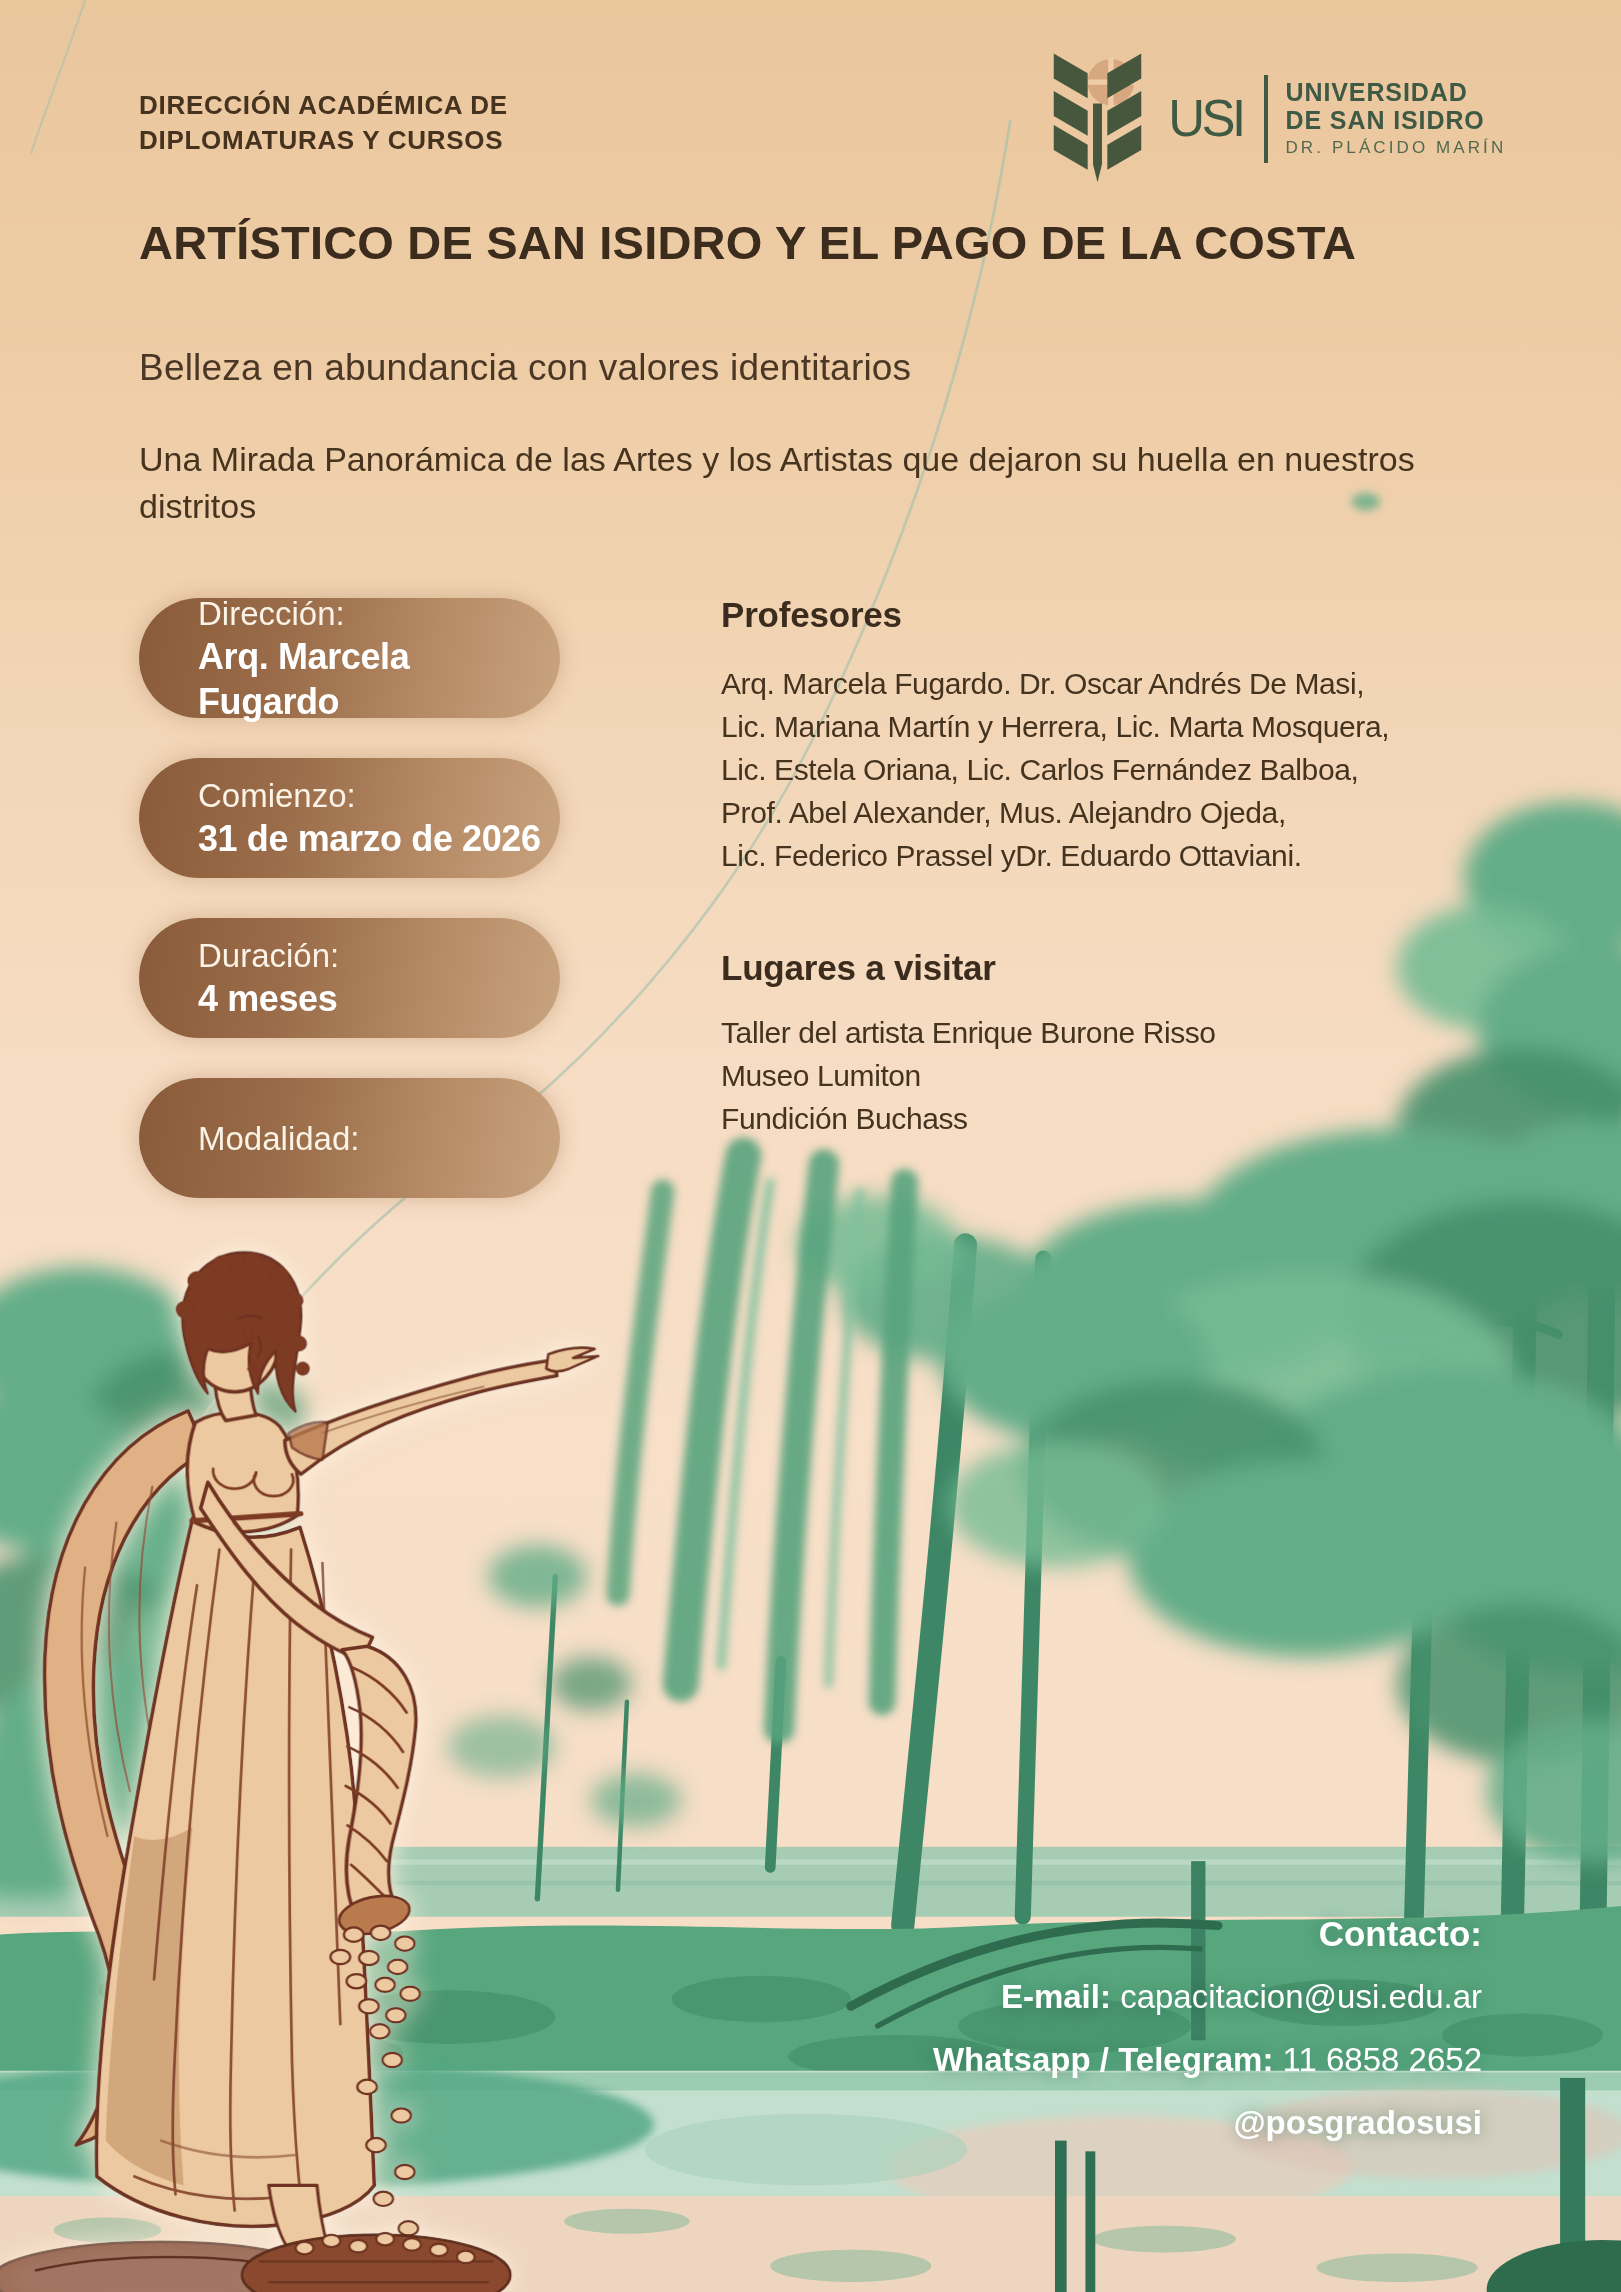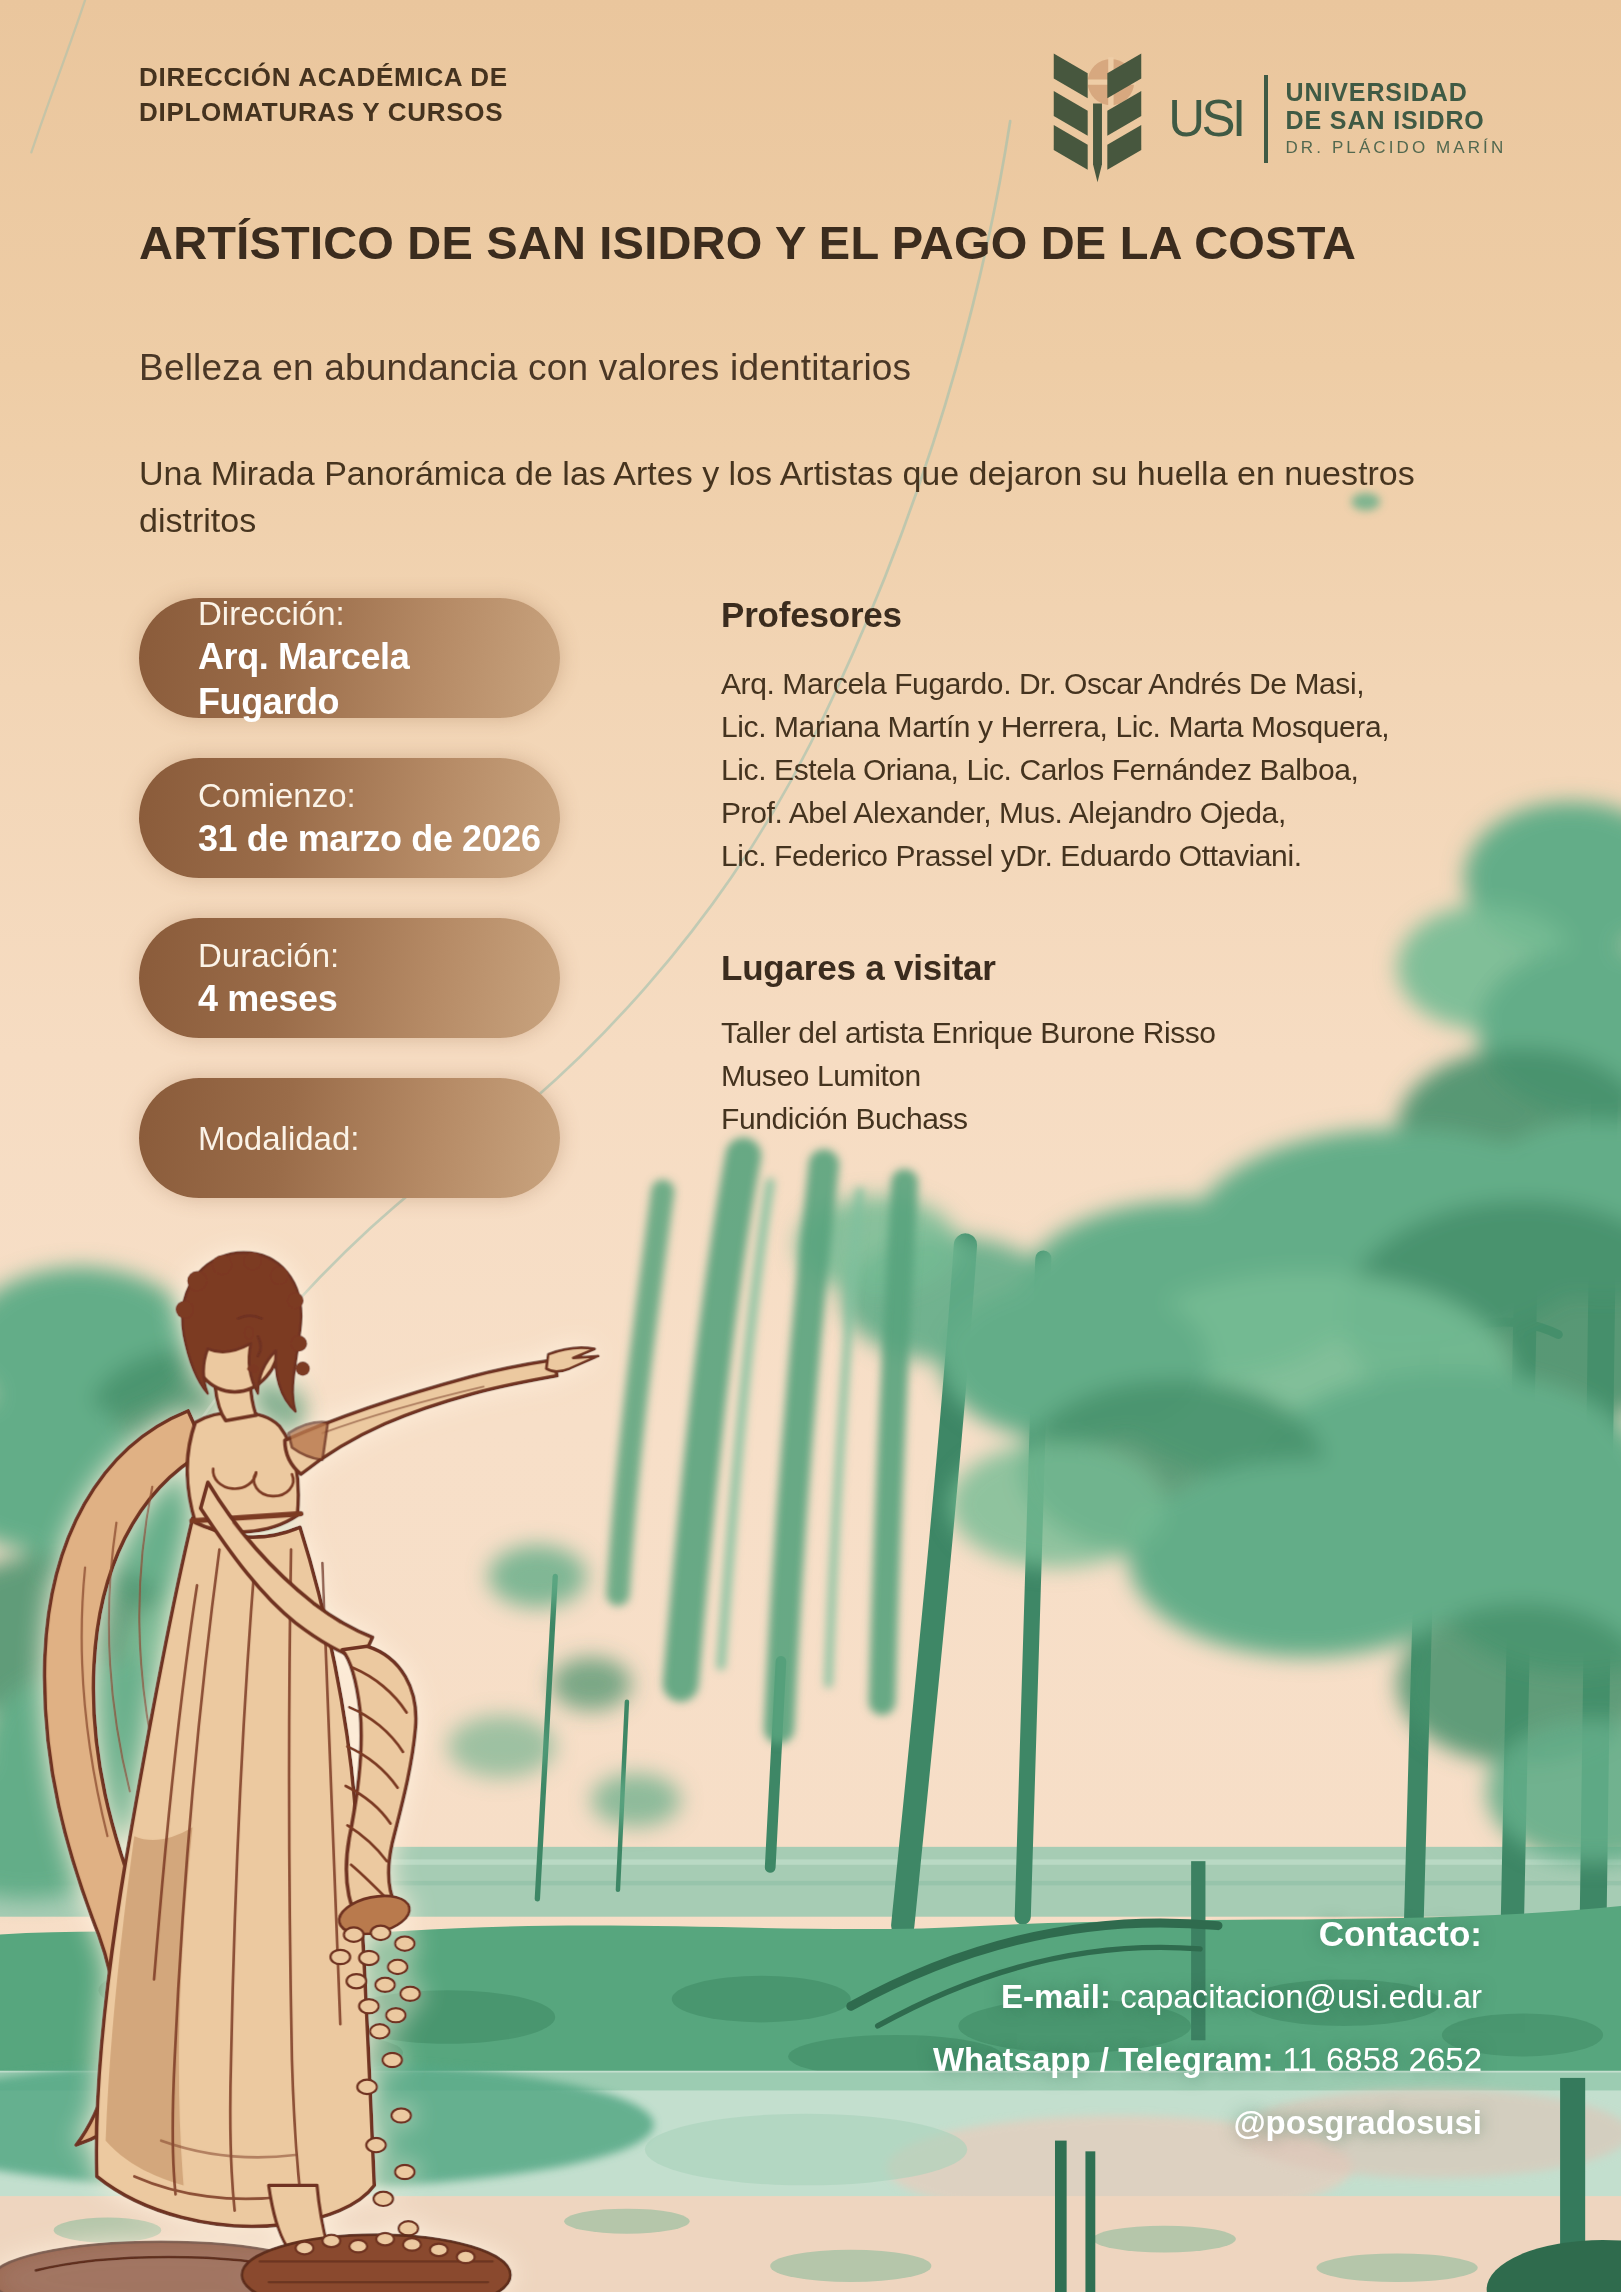--- a/index.html
+++ b/index.html
@@ -5,31 +5,31 @@
   html,body{margin:0;padding:0;background:#d8cdbf;}
   .poster{
     position:relative;width:1621px;height:2293px;overflow:hidden;
     font-family:"Liberation Sans",sans-serif;color:#3f2f20;
     background:linear-gradient(180deg,#eac69d 0%,#ecca A3 10%,#eecda6 16%,#f2d5b5 30%,#f6dcc2 46%,#f7dfc8 62%,#f6ddc6 100%);
     background:linear-gradient(180deg,#eac69d 0%,#eecda6 16%,#f2d5b5 30%,#f6dcc2 46%,#f7dfc8 62%,#f6ddc6 100%);
   }
   .scene{position:absolute;left:0;top:0;width:1621px;height:2293px;}
   .abs{position:absolute;}
   
-  .dept{left:139px;top:60px;font-size:26px;font-weight:bold;letter-spacing:0.7px;line-height:35px;color:#45331f;}
+  .dept{left:139px;top:88px;font-size:26px;font-weight:bold;letter-spacing:0.7px;line-height:35px;color:#45331f;}
   .logo{left:1041px;top:50px;display:flex;align-items:center;gap:14.3px;}
   .logo-acronym{font-size:51px;font-weight:normal;letter-spacing:-3.6px;color:#3f5a44;line-height:77px;}
   .logo-divider{width:3.6px;height:88px;background:#3f5a44;margin:0 3.6px 0 7.2px;}
   .logo-text{display:flex;flex-direction:column;justify-content:center;}
   .logo-line-bold{font-size:25px;font-weight:bold;letter-spacing:0.9px;color:#3f5a44;line-height:28px;}
   .logo-line-light{font-size:17px;letter-spacing:3.1px;color:#52684f;line-height:23px;margin-top:2.7px;}
   
   .title{left:139px;top:213px;width:1451px;font-size:47px;font-weight:bold;line-height:59px;letter-spacing:0.2px;color:#3b2c1e;}
   .subtitle{left:139px;top:347px;font-size:37px;color:#4a3726;letter-spacing:0.2px;}
-  .intro{left:139px;top:450px;width:1325px;font-size:34px;line-height:47px;color:#46341f;}
+  .intro{left:139px;top:436px;width:1325px;font-size:34px;line-height:47px;color:#46341f;}
   
   .pills{left:139px;top:598px;width:421px;}
   .pill{
     width:421px;height:120px;border-radius:66px;margin-bottom:40px;
     padding-left:59px;box-sizing:border-box;
     display:flex;flex-direction:column;justify-content:center;
     background:linear-gradient(100deg,#85573457 0%, #8a5b3a 0%, #9a6c49 35%, #b68b66 70%, #c9a47f 100%);
     background:linear-gradient(100deg,#8a5b3a 0%, #9a6c49 35%, #b68b66 70%, #c9a47f 100%);
     box-shadow:0 0 19.7px rgba(140,94,60,.30);
   }

